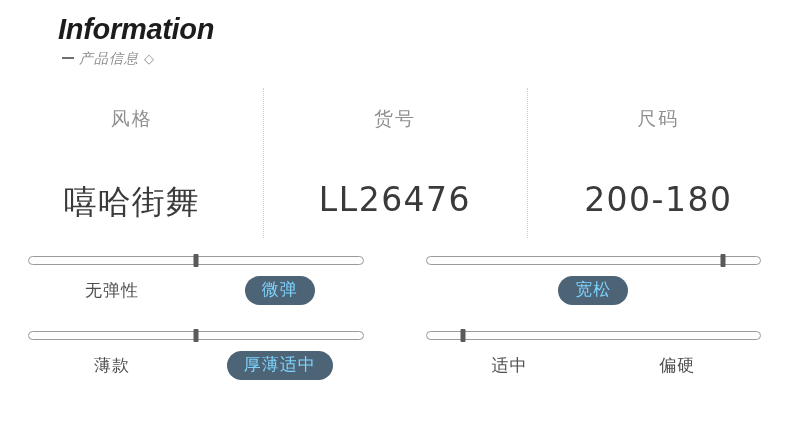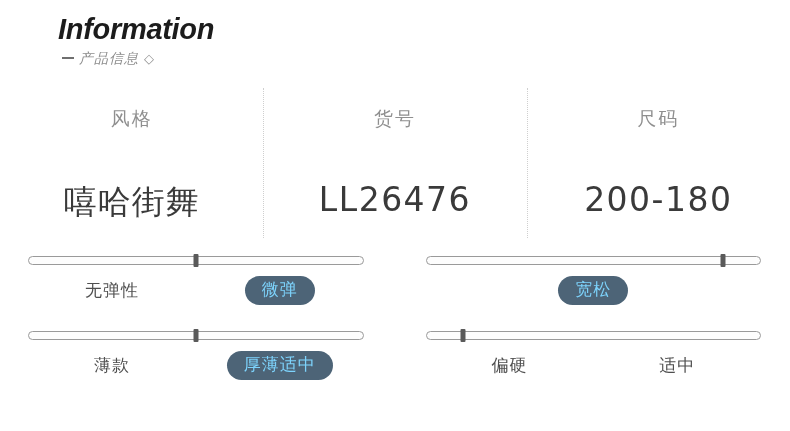--- a/index.html
+++ b/index.html
@@ -250,23 +250,23 @@
         </div>
       </div>
     </div>
 
     <div class="slider-cell right">
       <div class="track">
         <div class="thumb" style="left: 11%;"></div>
       </div>
       <div class="slider-labels">
         <div class="opt">
+          <span class="pill-wrap">适中</span>
+        </div>
+        <div class="opt">
           <span class="pill-wrap">偏硬</span>
         </div>
-        <div class="opt">
-          <span class="pill-wrap">适中</span>
-        </div>
       </div>
     </div>
 
   </div>
 
 </div>
 
 </body></html>

